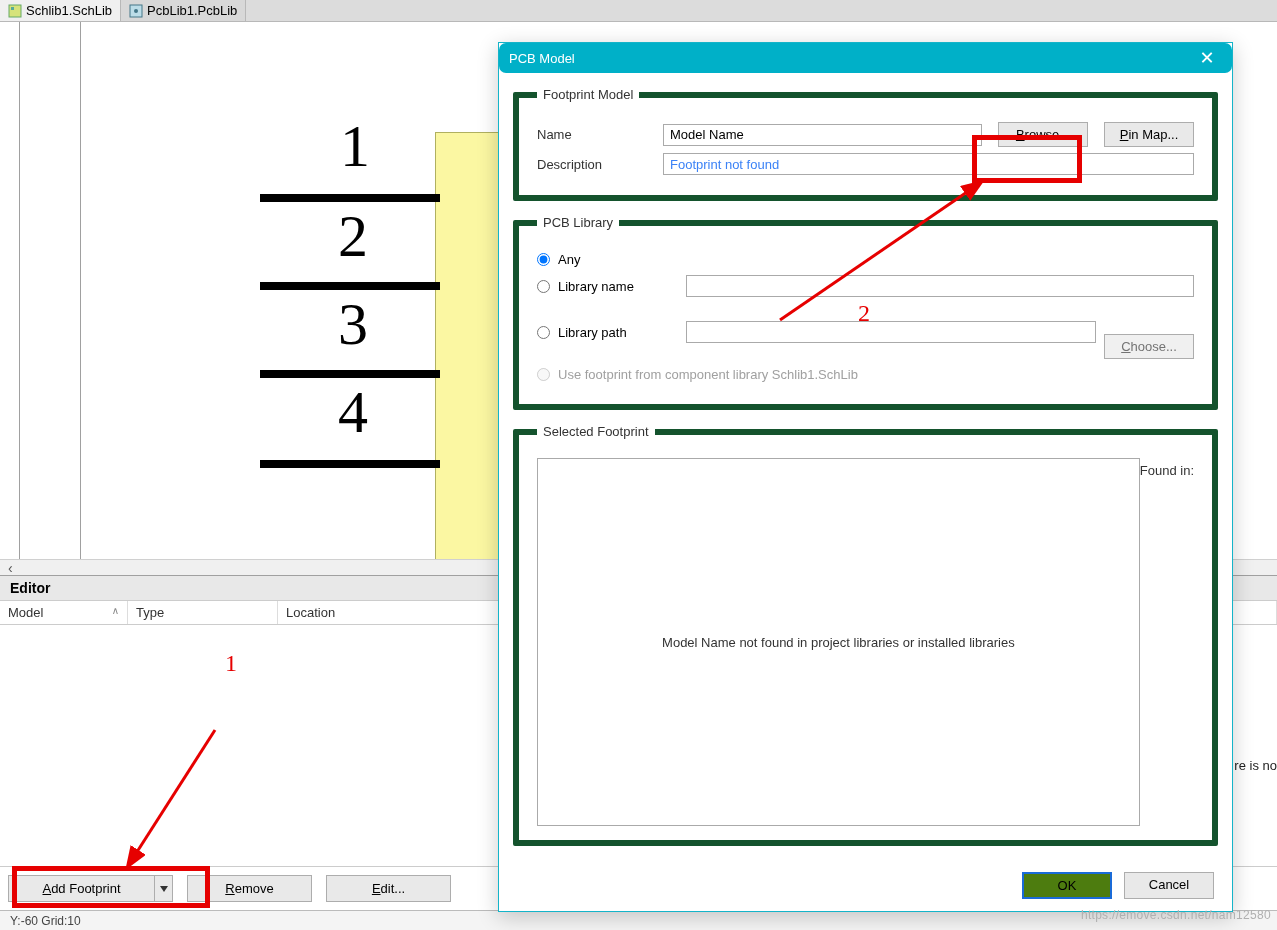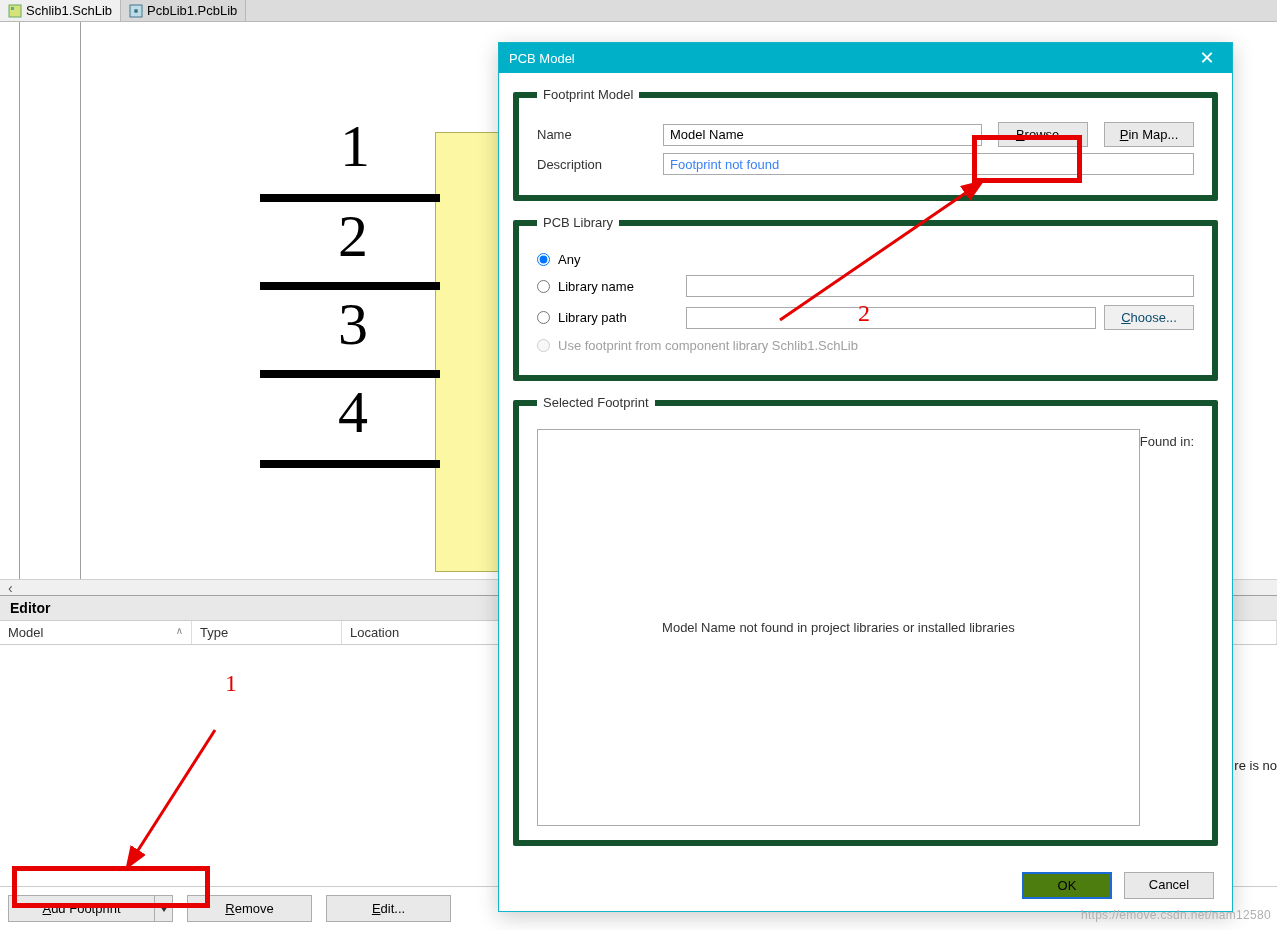--- a/index.html
+++ b/index.html
@@ -19,52 +19,52 @@
 .comp-body { position: absolute; left: 355px; top: 110px; width: 65px; height: 440px; background: #fbf7a2; border: 1px solid #b0b060; }
 .hline { position: absolute; height: 8px; width: 180px; background: #000; left: 180px; }
 .hnum { position: absolute; font-family: "Times New Roman", serif; font-size: 60px; }
 .scroll-h { height: 16px; background: #f0f0f0; border-top: 1px solid #d0d0d0; display:flex; align-items:center; padding-left:8px; font-size:14px; color:#555;}
 
 
 .editor-panel { border-top: 1px solid #a0a0a0; background: #fff; height: 335px; display: flex; flex-direction: column; }
 .editor-title { font-weight: bold; padding: 4px 10px; background: #e8e8e8; border-bottom: 1px solid #ccc; font-size:14px; }
 .col-head { display: flex; border-bottom: 1px solid #ccc; }
 .col-head > div { padding: 4px 8px; border-right: 1px solid #ddd; color: #333; }
-.col-model { width: 192px; }
+.col-model { width: 128px; }
 .col-type { width: 150px; }
 .col-loc { flex: 1; }
 .sort-ico { float: right; color: #888; font-size: 10px; }
 .editor-body { flex: 1; position: relative; }
 .editor-buttons { display: flex; gap: 14px; padding: 8px; border-top: 1px solid #ccc; }
 .btn { background: #e9e9e9; border: 1px solid #adadad; padding: 5px 8px; text-align: center; cursor: pointer; user-select:none; }
 .btn u { text-decoration: underline; }
 .btn.addfp { width: 165px; display:flex; }
 .btn.addfp .lbl { flex:1; padding:5px 0;}
 .btn.addfp .drop { width:18px; border-left:1px solid #adadad; display:flex; align-items:center; justify-content:center; }
 .btn.std { width: 125px; }
 
 .status { border-top:1px solid #bbb; background:#f4f4f4; padding:3px 10px; font-size:12px; color:#444; height:20px;}
 
 
 .hl { position: absolute; border: 5px solid #e60000; pointer-events:none; }
 .anno-num { position:absolute; color:#e60000; font-size:24px; font-family:"Times New Roman",serif; pointer-events:none;}
 
 
 .modal { position: absolute; left: 498px; top: 42px; width: 735px; height: 870px; background: #fff; border: 1px solid #14b4c9; box-shadow: 0 5px 20px rgba(0,0,0,0.2); display:flex; flex-direction:column; }
-.modal-title { height: 30px; background: #00b0c8; color: #fff; display: flex; align-items: center; padding: 0 10px; font-size: 14px; }
+.modal-title { height: 30px; background: #00b0c8; color: #fff; display: flex; align-items: center; padding: 0 10px; font-size: 14px; border-radius: 7px; }
 .modal-title .close { margin-left: auto; cursor: pointer; font-size:18px; width:30px; text-align:center;}
 .modal-body { flex:1; padding: 14px; display:flex; flex-direction:column; gap:14px; overflow:hidden;}
 fieldset { border: 6px solid #14532d; padding: 14px 18px; border-radius:2px;}
 legend { padding: 0 6px; color: #333; }
 .row { display:flex; align-items:center; gap:16px; margin:6px 0;}
 .row .lbl { width: 110px; color:#333;}
 .row input[type=text] { flex:1; border:1px solid #aaa; padding:3px 6px; height:22px; background:#fff; }
 .row input[readonly]{ color:#3b82f6;}
 .dlg-btn { background:#e9e9e9; border:1px solid #adadad; padding:4px 0; width:90px; text-align:center; cursor:pointer; }
-.dlg-btn.disabled { color:#0c4a6e; background:#f0f0f0; cursor:default;}
+.dlg-btn.disabled { color:#737373; background:#f0f0f0; cursor:default;margin-top:29px;}
 .radio-row { display:flex; align-items:center; gap:8px; margin:8px 0;}
 .radio-row input[type=text] { flex:1; border:1px solid #aaa; height:22px; padding:3px 6px; }
 .radio-row.disabled { color:#a0a0a0;}
 .radio-lbl { width:120px;}
 .found { margin-top:10px; color:#333; }
 .preview-fs { flex:1; display:flex; flex-direction:row; }
 .preview-box { flex:1; border:1px solid #aaa; margin-top:5px; display:flex; align-items:center; justify-content:center; color:#333; }
 .modal-footer { display:flex; justify-content:flex-end; gap:12px; padding:12px 18px; border-top:0;}
 .modal-footer .dlg-btn.primary { border:2px solid #1a6bd8; background:#4d7c0f;}
 
@@ -135,20 +135,21 @@
         <div class="drop">
           <svg width="8" height="8">
               <polygon points="0,1 8,1 4,7" fill="#333"></polygon>
             </svg>
         </div>
       </div>
       <div class="btn std"><u>R</u>emove</div>
       <div class="btn std"><u>E</u>dit...</div>
     </div>
   </div>
+  <div class="status">Y:-60   Grid:10</div>
 </div>
 
 <div class="right-clip">re is no</div>
 
 <div class="modal">
   <div class="modal-title">
     <span>PCB Model</span>
     <span class="close">✕</span>
   </div>
   <div class="modal-body">

